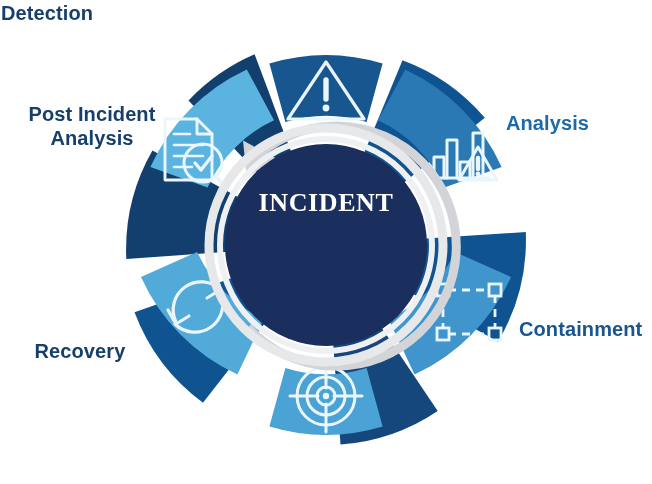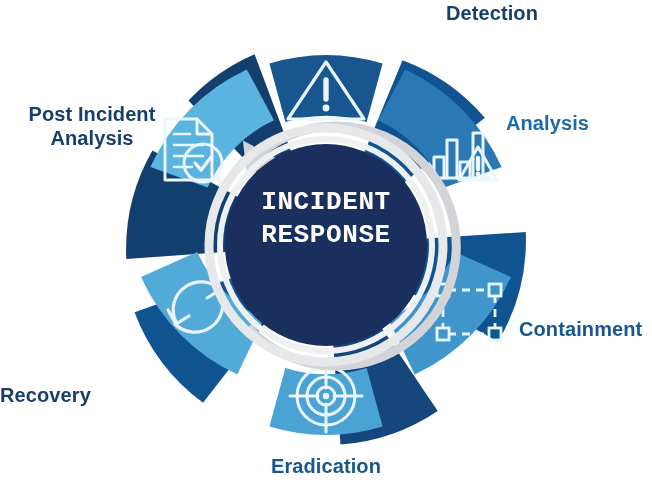--- a/index.html
+++ b/index.html
@@ -32,59 +32,59 @@
   .seg-label {
     position: absolute;
     font-family: "Liberation Sans", sans-serif;
     font-weight: 700;
     font-size: 20px;
     line-height: 1.18;
     letter-spacing: 0.1px;
     white-space: pre-line;
   }
   #label-detection {
-    left: 8px; top: 2px; width: 530px;
-    text-align: right;
+    left: 1px; top: 2px; width: 530px;
+    text-align: left;
     color: #173f6b;
   }
   #label-analysis {
     left: 506px; top: 112px; width: 146px;
     text-align: left;
     color: #1c6aa8;
   }
   #label-containment {
     left: 512px; top: 318px; width: 140px;
     text-align: left;
     color: #17568f;
     margin-left: 7px;
   }
   #label-eradication {
     left: 0; top: 455px; width: 652px;
     text-align: center;
     color: #17568f;
   }
   #label-recovery {
     left: 0px; top: 340px; width: 160px;
+    text-align: center;
     color: #173f6b;
-    margin-top: 44px;
   }
   #label-post-incident {
     left: 0px; top: 103px; width: 160px;
     text-align: center;
     color: #173f6b;
     margin-left: 12px;
   }
   .center-text {
     position: absolute;
     left: 226px;
     top: 186px;
     width: 200px;
     text-align: center;
     color: #ffffff;
-    font-family: Liberation Mono, monospace;
+    font-family: Liberation Serif, serif;
     font-weight: 700;
     font-size: 26px;
     line-height: 1.28;
     letter-spacing: 0.6px;
     pointer-events: none;
   }
   .center-line { display: block; }
 </style>
 </head>
 <body>
@@ -228,29 +228,27 @@
       </g>
 
       <circle cx="326" cy="245" r="117" fill="none" stroke="#e6e8ea" stroke-width="9"></circle>
       <circle cx="326" cy="245" r="106" fill="none" stroke="#eef0f2" stroke-width="6"></circle>
       <circle cx="326" cy="245" r="101" fill="#1b2f5e"></circle>
     </g>
   </svg>
 
   <div class="center-text">
     <span class="center-line">INCIDENT</span>
-    <span class="center-line">RESPONSE</span>
   </div>
 
   <div class="seg-label" id="label-detection">Detection</div>
 
   <div class="seg-label" id="label-analysis">Analysis</div>
 
   <div class="seg-label" id="label-containment">Containment</div>
 
-  <div class="seg-label" id="label-eradication">Eradication</div>
 
   <div class="seg-label" id="label-recovery">Recovery</div>
 
   <div class="seg-label" id="label-post-incident">Post Incident
 Analysis</div>
 
 </div>
 
 </body></html>

